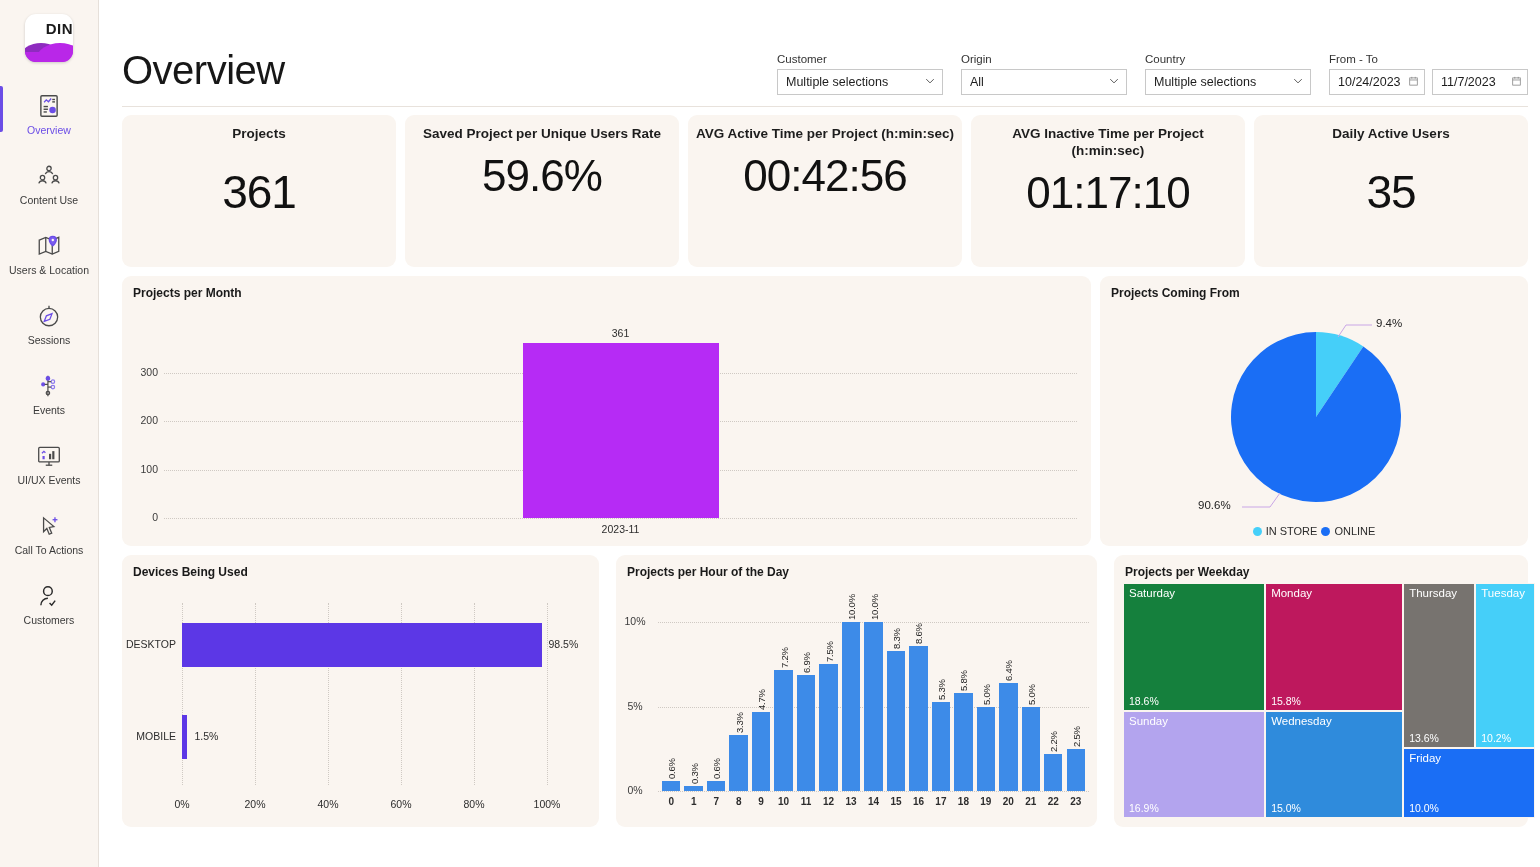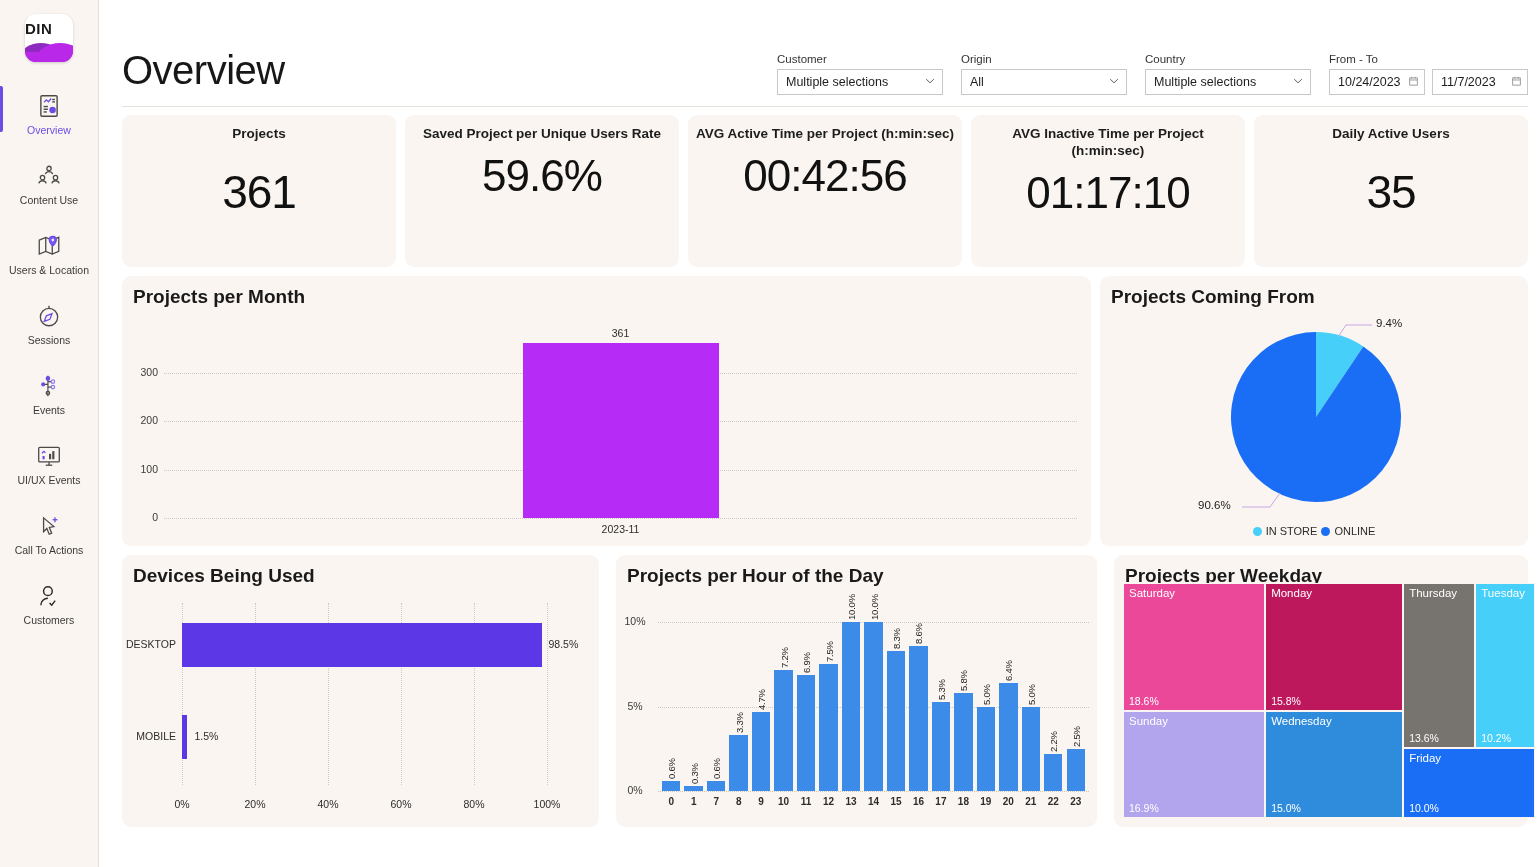--- a/index.html
+++ b/index.html
@@ -23,21 +23,21 @@
   }
   .logo {
     width: 48px; height: 48px; border-radius: 11px;
     background: #ffffff;
     box-shadow: 0 1px 3px rgba(0,0,0,.18);
     overflow: hidden; position: relative;
     margin-bottom: 22px;
   }
   .logo-text {
     position: absolute; top: 6px; left: 0; right: 0;
-    text-align: left; font-size: 15px; font-weight: 700;
+    text-align: right; font-size: 15px; font-weight: 700;
     letter-spacing: .5px; color: #1a1a1a;
     font-family: "Liberation Sans", sans-serif;
   }
   .logo-wave1 {
     position: absolute; left: -4px; bottom: -7px;
     width: 40px; height: 26px; border-radius: 50%;
     background: #8e2bbf;
   }
   .logo-wave2 {
     position: absolute; right: -10px; bottom: -11px;
@@ -114,21 +114,21 @@
     font-size: 46px; font-weight: 400; color: #111; letter-spacing: -1px;
     margin-top: 22px;
   }
   .kpi-value.small { font-size: 44px; }
 
   
   .row2 { display: flex; gap: 9px; margin-top: 9px; height: 270px; }
   .row3 { display: flex; gap: 17px; margin-top: 9px; height: 272px; }
   .panel { background: #faf5f0; border-radius: 9px; position: relative; }
   .panel-title {
-    font-size: 19px; font-weight: 700; color: #1a1a1a;
+    font-size: 12px; font-weight: 700; color: #1a1a1a;
     padding: 10px 0 0 11px;
   }
 
   .p-month { flex: 0 0 969px; }
   .p-pie   { flex: 1; }
   .p-dev   { flex: 0 0 477px; }
   .p-hour  { flex: 0 0 481px; }
   .p-week  { flex: 1; }
 
   
@@ -540,21 +540,21 @@
             <div class="hr-x" style="left: 427.289px; width: 20px; top: 213px;">22</div>
             <div class="hr-bar" style="left: 450.549px; top: 165.826px; width: 18.4284px; height: 42.1739px; background: rgb(61, 139, 232);"></div>
             <div class="hr-val" style="left: 454.763px; top: 133.826px; height: 30px;">2.5%</div>
             <div class="hr-x" style="left: 449.763px; width: 20px; top: 213px;">23</div>
           </div>
       </section>
 
       <section class="panel p-week">
         <div class="panel-title">Projects per Weekday</div>
         <div class="tm">
-            <div class="tm-cell" style="left: 0px; top: 0px; width: 142.14px; height: 128.075px; background: #ec4899; text-decoration: underline;">
+            <div class="tm-cell" style="left: 0px; top: 0px; width: 142.14px; height: 128.075px; background: #15803d; text-decoration: underline;">
               <div class="tm-name">Saturday</div>
               <div class="tm-pct">18.6%</div>
             </div>
             <div class="tm-cell" style="left: 0px; top: 128.075px; width: 142.14px; height: 106.925px; background: rgb(179, 164, 238);">
               <div class="tm-name">Sunday</div>
               <div class="tm-pct">16.9%</div>
             </div>
             <div class="tm-cell" style="left: 142.14px; top: 0px; width: 138.02px; height: 128.075px; background: #be185d;">
               <div class="tm-name">Monday</div>
               <div class="tm-pct">15.8%</div>

